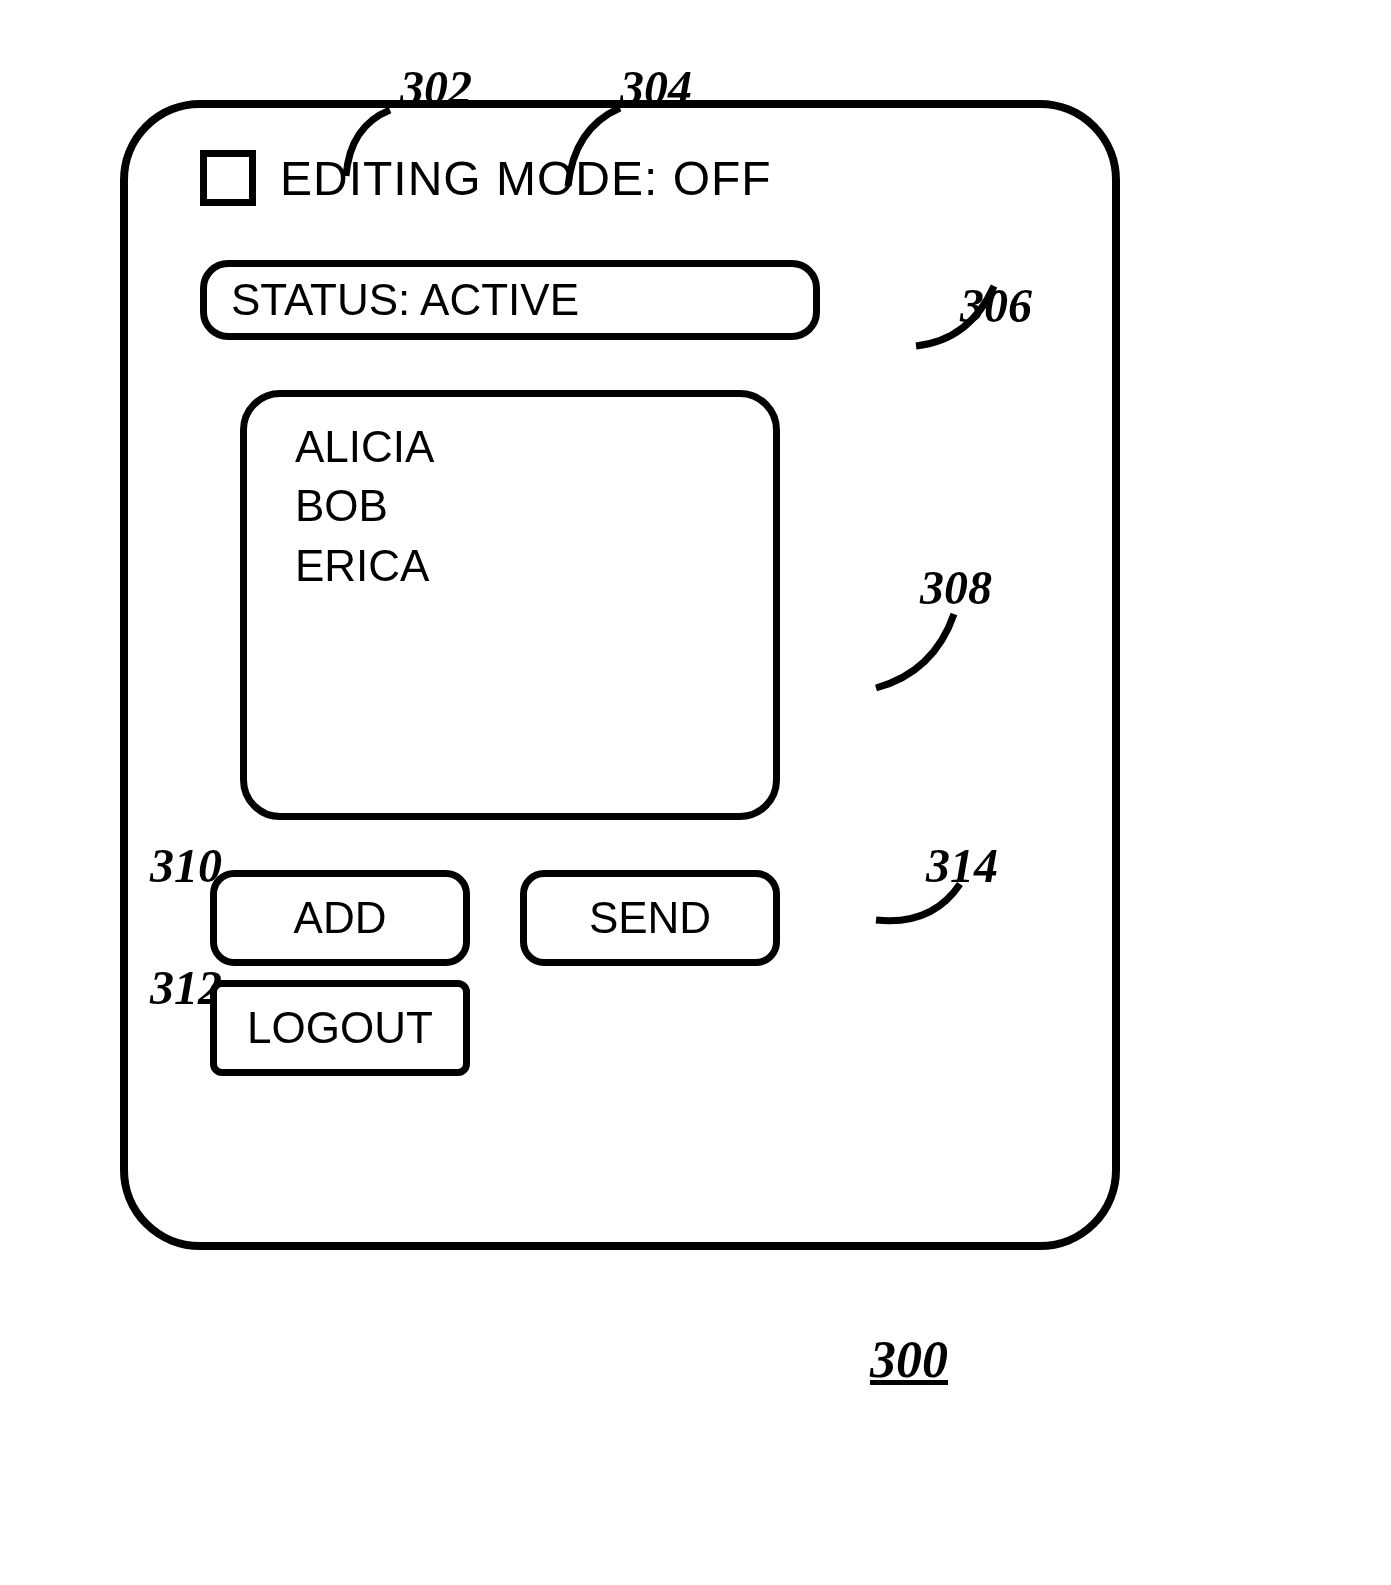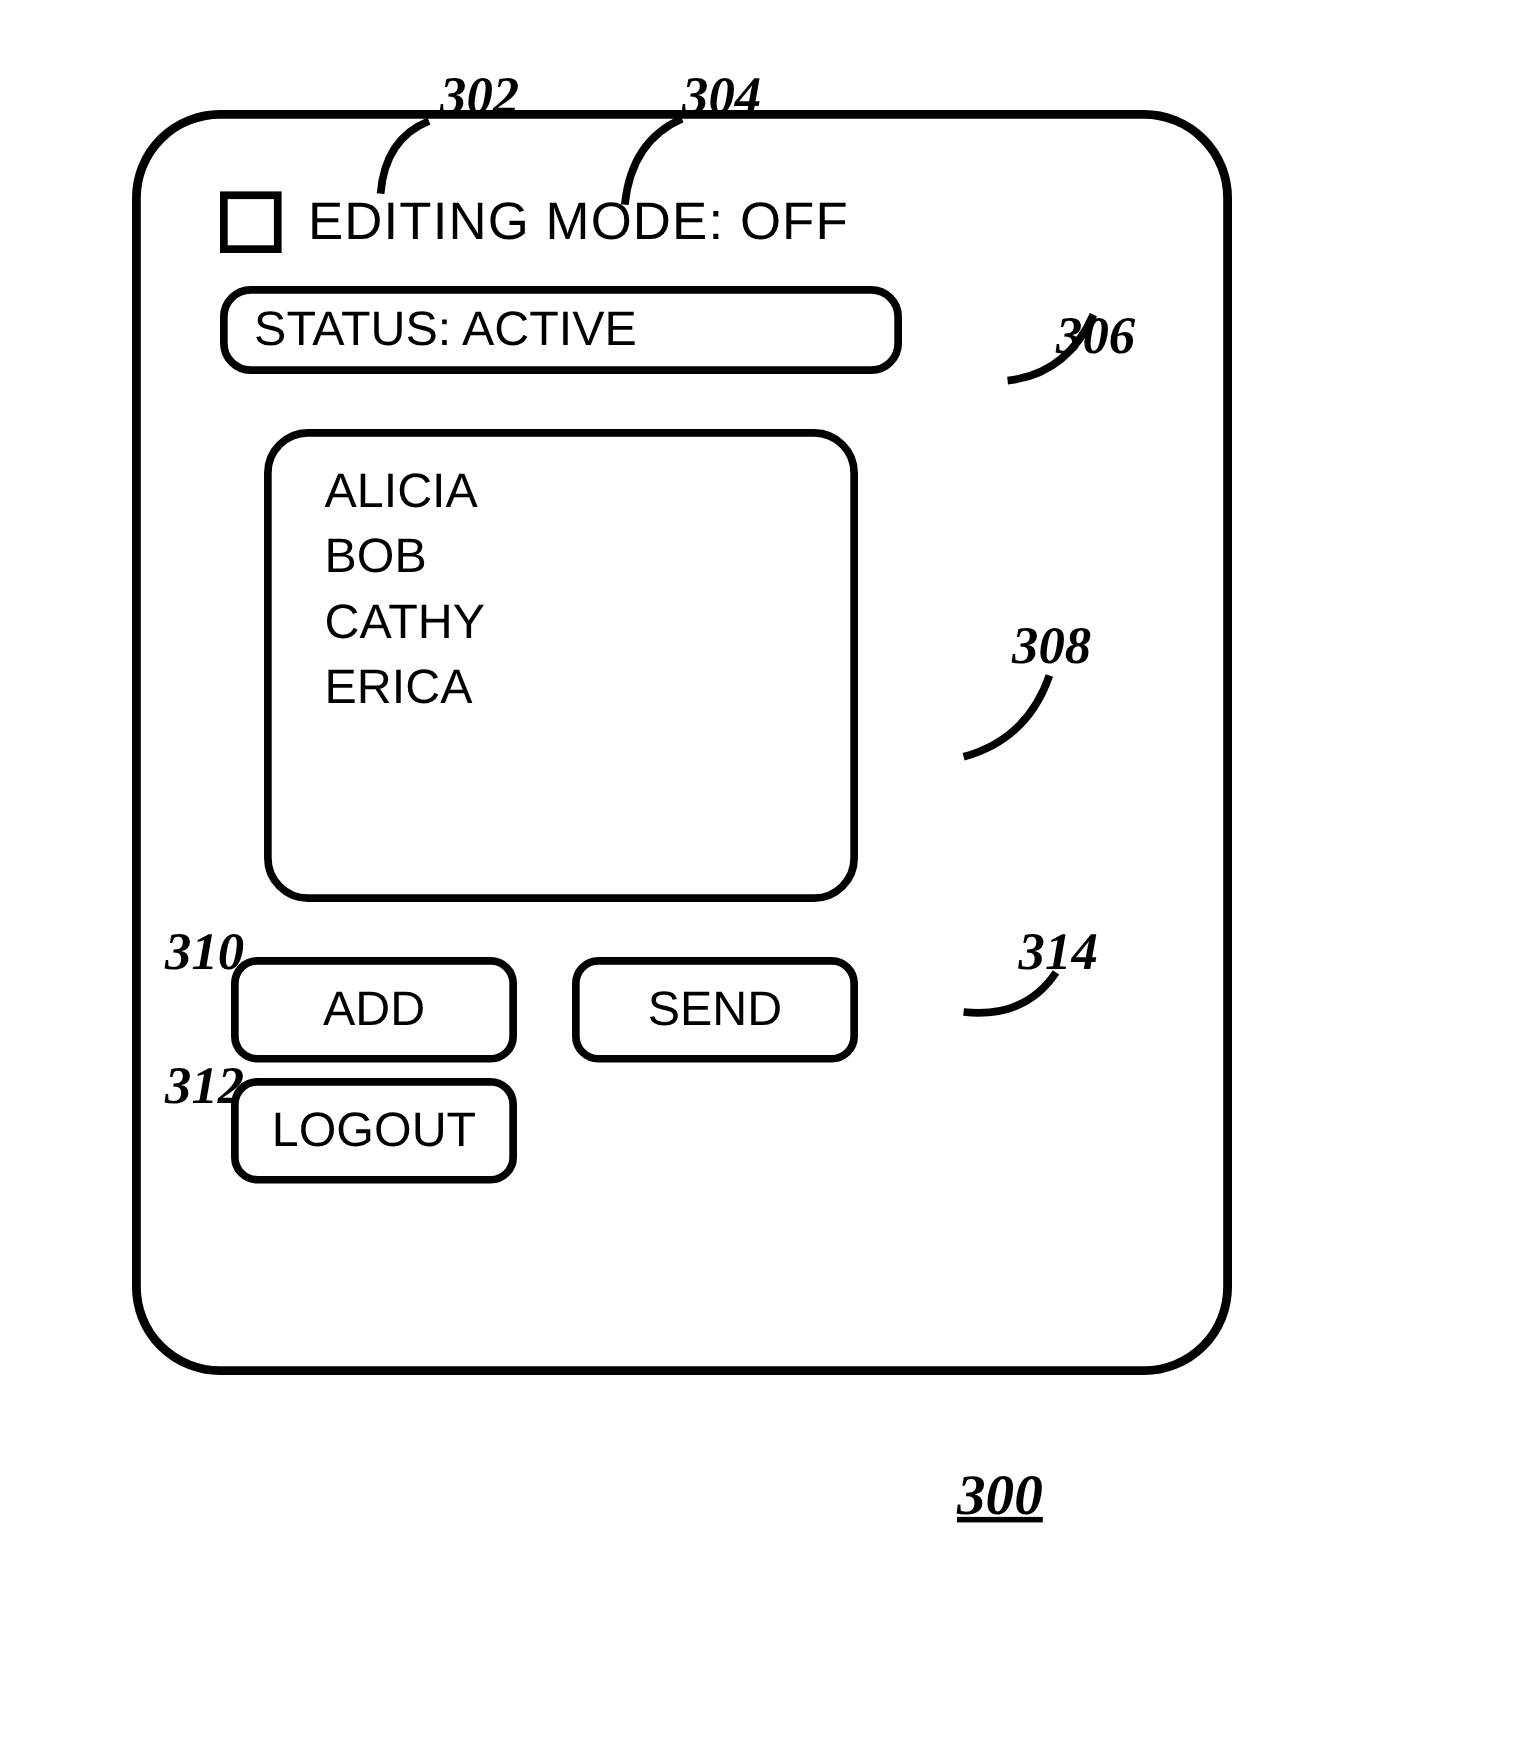--- a/index.html
+++ b/index.html
@@ -33,22 +33,22 @@
     .curve {
       position: absolute;
       pointer-events: none;
     }
     
     .edit-row {
       position: absolute;
       left: 200px;
       top: 150px;
       display: flex;
+      align-items: center;
       gap: 24px;
-      margin-top: 24px;
     }
     .checkbox {
       width: 56px;
       height: 56px;
       border: 7px solid #000;
       background: #fff;
       cursor: pointer;
     }
     .edit-label {
       font-size: 48px;
@@ -106,20 +106,21 @@
     }
     .btn-send {
       left: 520px;
       top: 870px;
       width: 260px;
     }
     .btn-logout {
       left: 210px;
       top: 980px;
       width: 260px;
+      border-radius: 12px;
     }
     .figure-label {
       position: absolute;
       left: 870px;
       top: 1330px;
       font-style: italic;
       font-weight: bold;
       font-size: 52px;
       font-family: 'Times New Roman', serif;
       text-decoration: underline;
@@ -155,21 +156,20 @@
 </div>
 
 <span class="callout" style="left:920px; top:560px;">308</span>
 <svg class="curve" style="left:870px; top:608px;" width="90" height="90">
   <path d="M 84 6 Q 64 64 6 80" stroke="#000" stroke-width="7" fill="none"></path>
 </svg>
 
 <div class="list-box">
   <span class="list-item">ALICIA</span>
   <span class="list-item">BOB</span>
-  <span class="list-item">CATHY</span>
   <span class="list-item">ERICA</span>
 </div>
 
 <span class="callout" style="left:150px; top:838px;">310</span>
 <svg class="curve" style="left:210px; top:876px;" width="100" height="60">
   <path d="M 6 6 Q 28 48 94 44" stroke="#000" stroke-width="7" fill="none"></path>
 </svg>
 
 <span class="callout" style="left:926px; top:838px;">314</span>
 <svg class="curve" style="left:870px; top:878px;" width="100" height="60">

